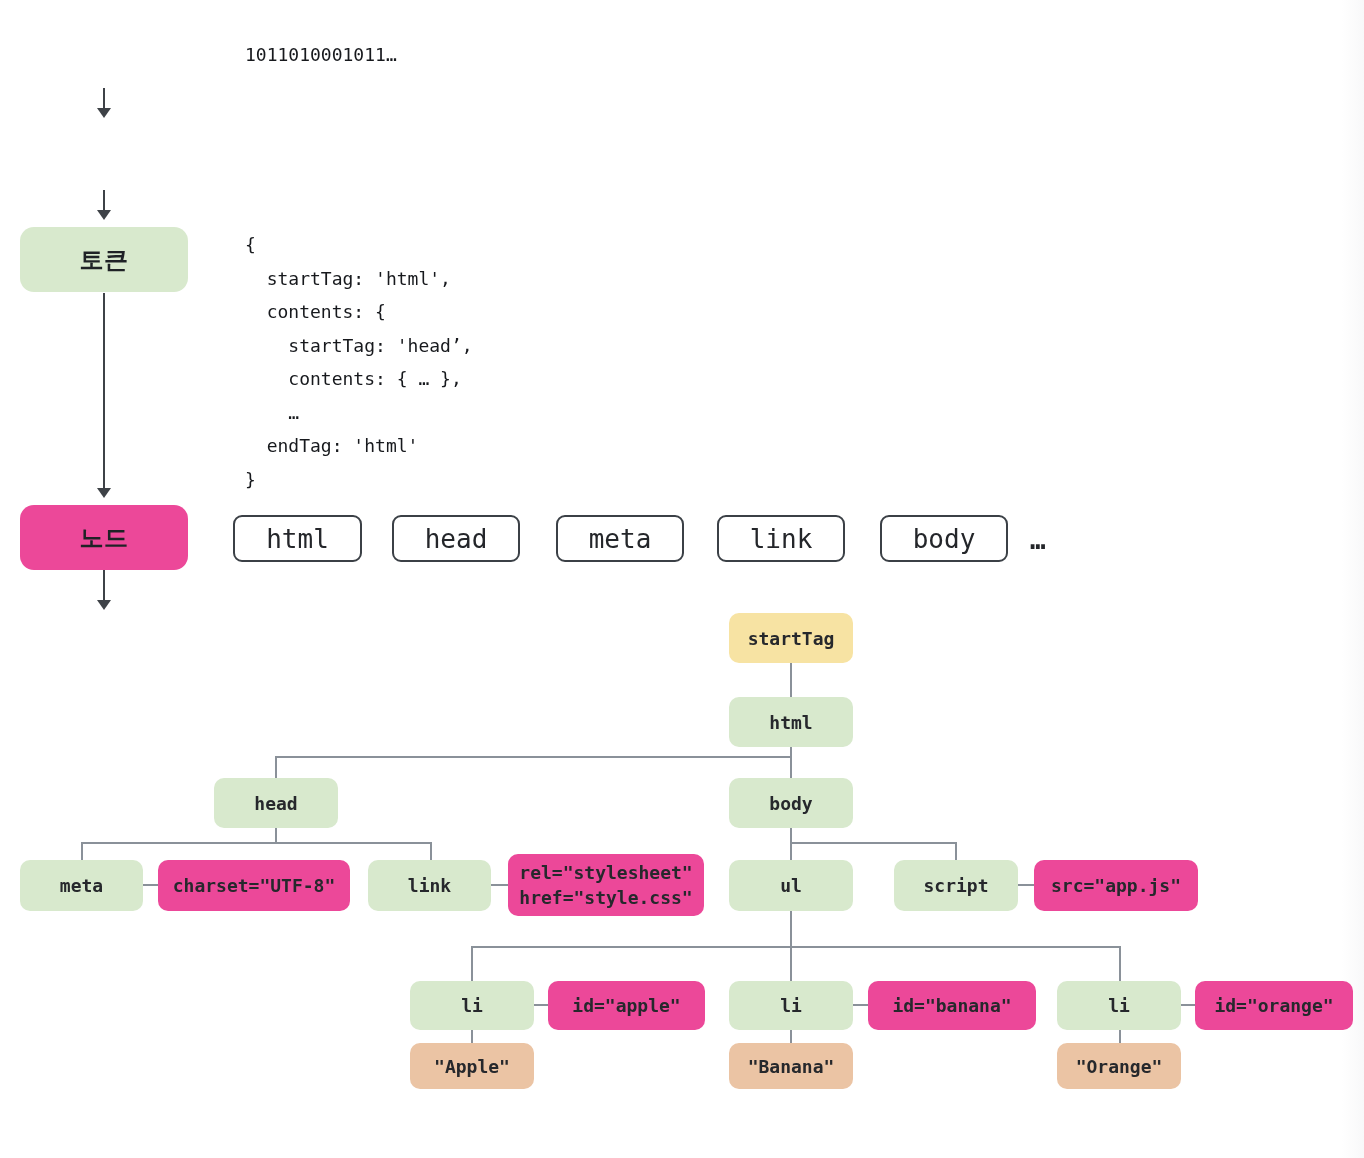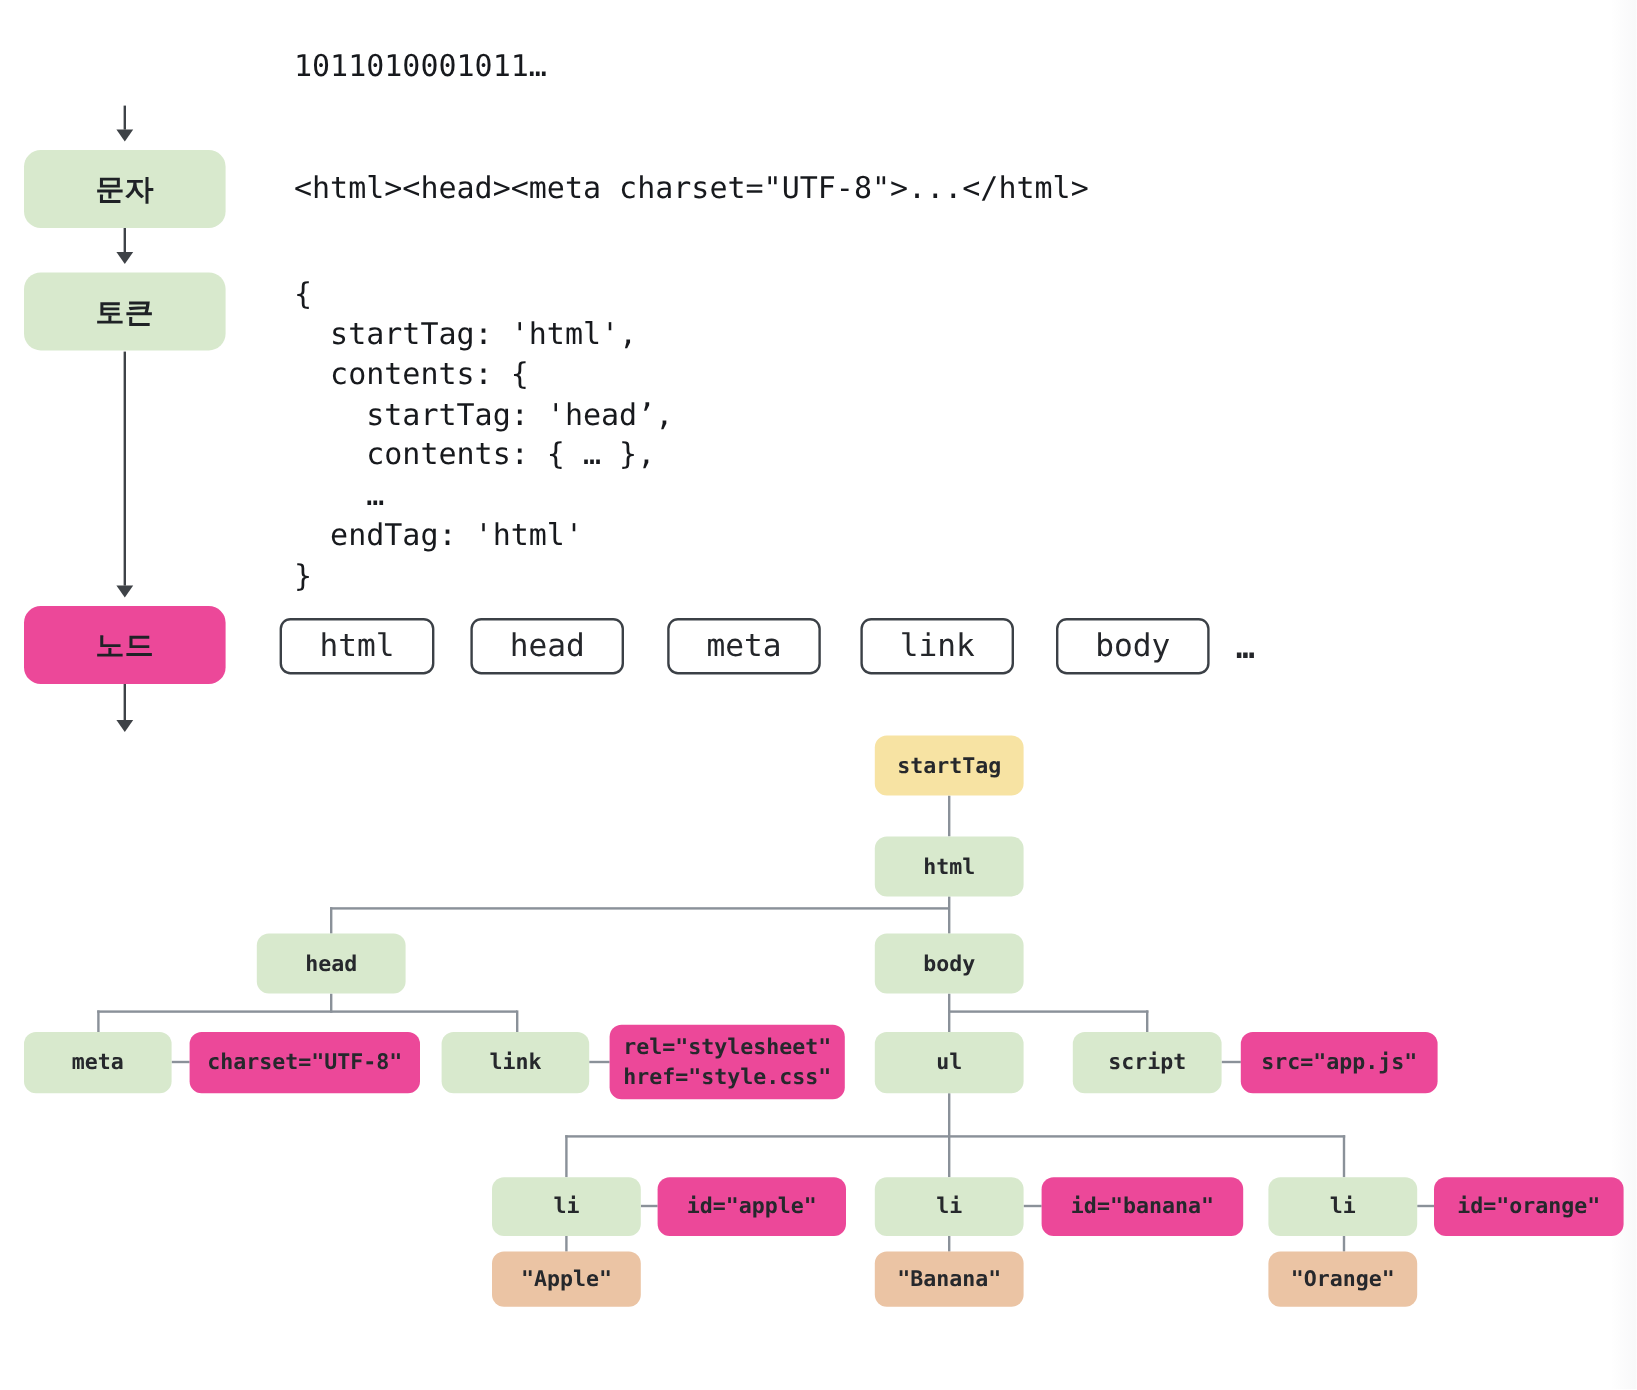--- a/index.html
+++ b/index.html
@@ -14,21 +14,21 @@
   .yellow{background:#F7E3A3;}
   .green{background:#D8E9CD;}
   .blue{background:#ec4899;}
   .orange{background:#EBC4A4;}
   
   .aline{position:absolute;left:103px;width:2px;background:#3E4247;}
   .ahead{position:absolute;left:97px;width:0;height:0;
          border-left:7px solid transparent;border-right:7px solid transparent;
          border-top:10px solid #3E4247;}
   
-  .code{position:absolute;font-family:"DejaVu Sans Mono",monospace;font-size:25px;
+  .code{position:absolute;font-family:"DejaVu Sans Mono",monospace;font-size:18px;
         line-height:26px;color:#17191d;white-space:pre;}
   pre.code{line-height:33.5px;margin:0;}
   
   .nodebox{position:absolute;top:515px;height:47px;background:#fff;
            border:2px solid #3B4046;border-radius:9px;box-sizing:border-box;
            display:flex;align-items:center;justify-content:center;
            font-family:"DejaVu Sans Mono",monospace;font-size:26px;color:#24262a;}
   .ellipsis{position:absolute;font-family:"DejaVu Sans Mono",monospace;
             font-weight:bold;font-size:26px;color:#24262a;}
   
@@ -39,35 +39,33 @@
   
   .vline{position:absolute;width:2px;background:#8A9199;}
   .hline{position:absolute;height:2px;background:#8A9199;}
 </style>
 </head>
 <body>
 
 <div id="stage">
   <div class="edge"></div>
 
-  <div class="pbox green" style="top:125px">문자</div>
   <div class="pbox green" style="top:227px">토큰</div>
   <div class="pbox blue" style="top:505px">노드</div>
 
   <div class="aline" style="top:88px;height:20px"></div>
   <div class="ahead" style="top:108px"></div>
   <div class="aline" style="top:190px;height:20px"></div>
   <div class="ahead" style="top:210px"></div>
   <div class="aline" style="top:293px;height:195px"></div>
   <div class="ahead" style="top:488px"></div>
   <div class="aline" style="top:570px;height:30px"></div>
   <div class="ahead" style="top:600px"></div>
 
   <div class="code" style="left:245px;top:42px">1011010001011…</div>
-  <div class="code" style="left:245px;top:144px">&lt;html&gt;&lt;head&gt;&lt;meta charset="UTF-8"&gt;...&lt;/html&gt;</div>
   <pre class="code" style="left:245px;top:228px">{
   startTag: 'html',
   contents: {
     startTag: 'head’,
     contents: { … },
     …
   endTag: 'html'
 }</pre>
 
   <div class="nodebox" style="left:233px;width:129px">html</div>

